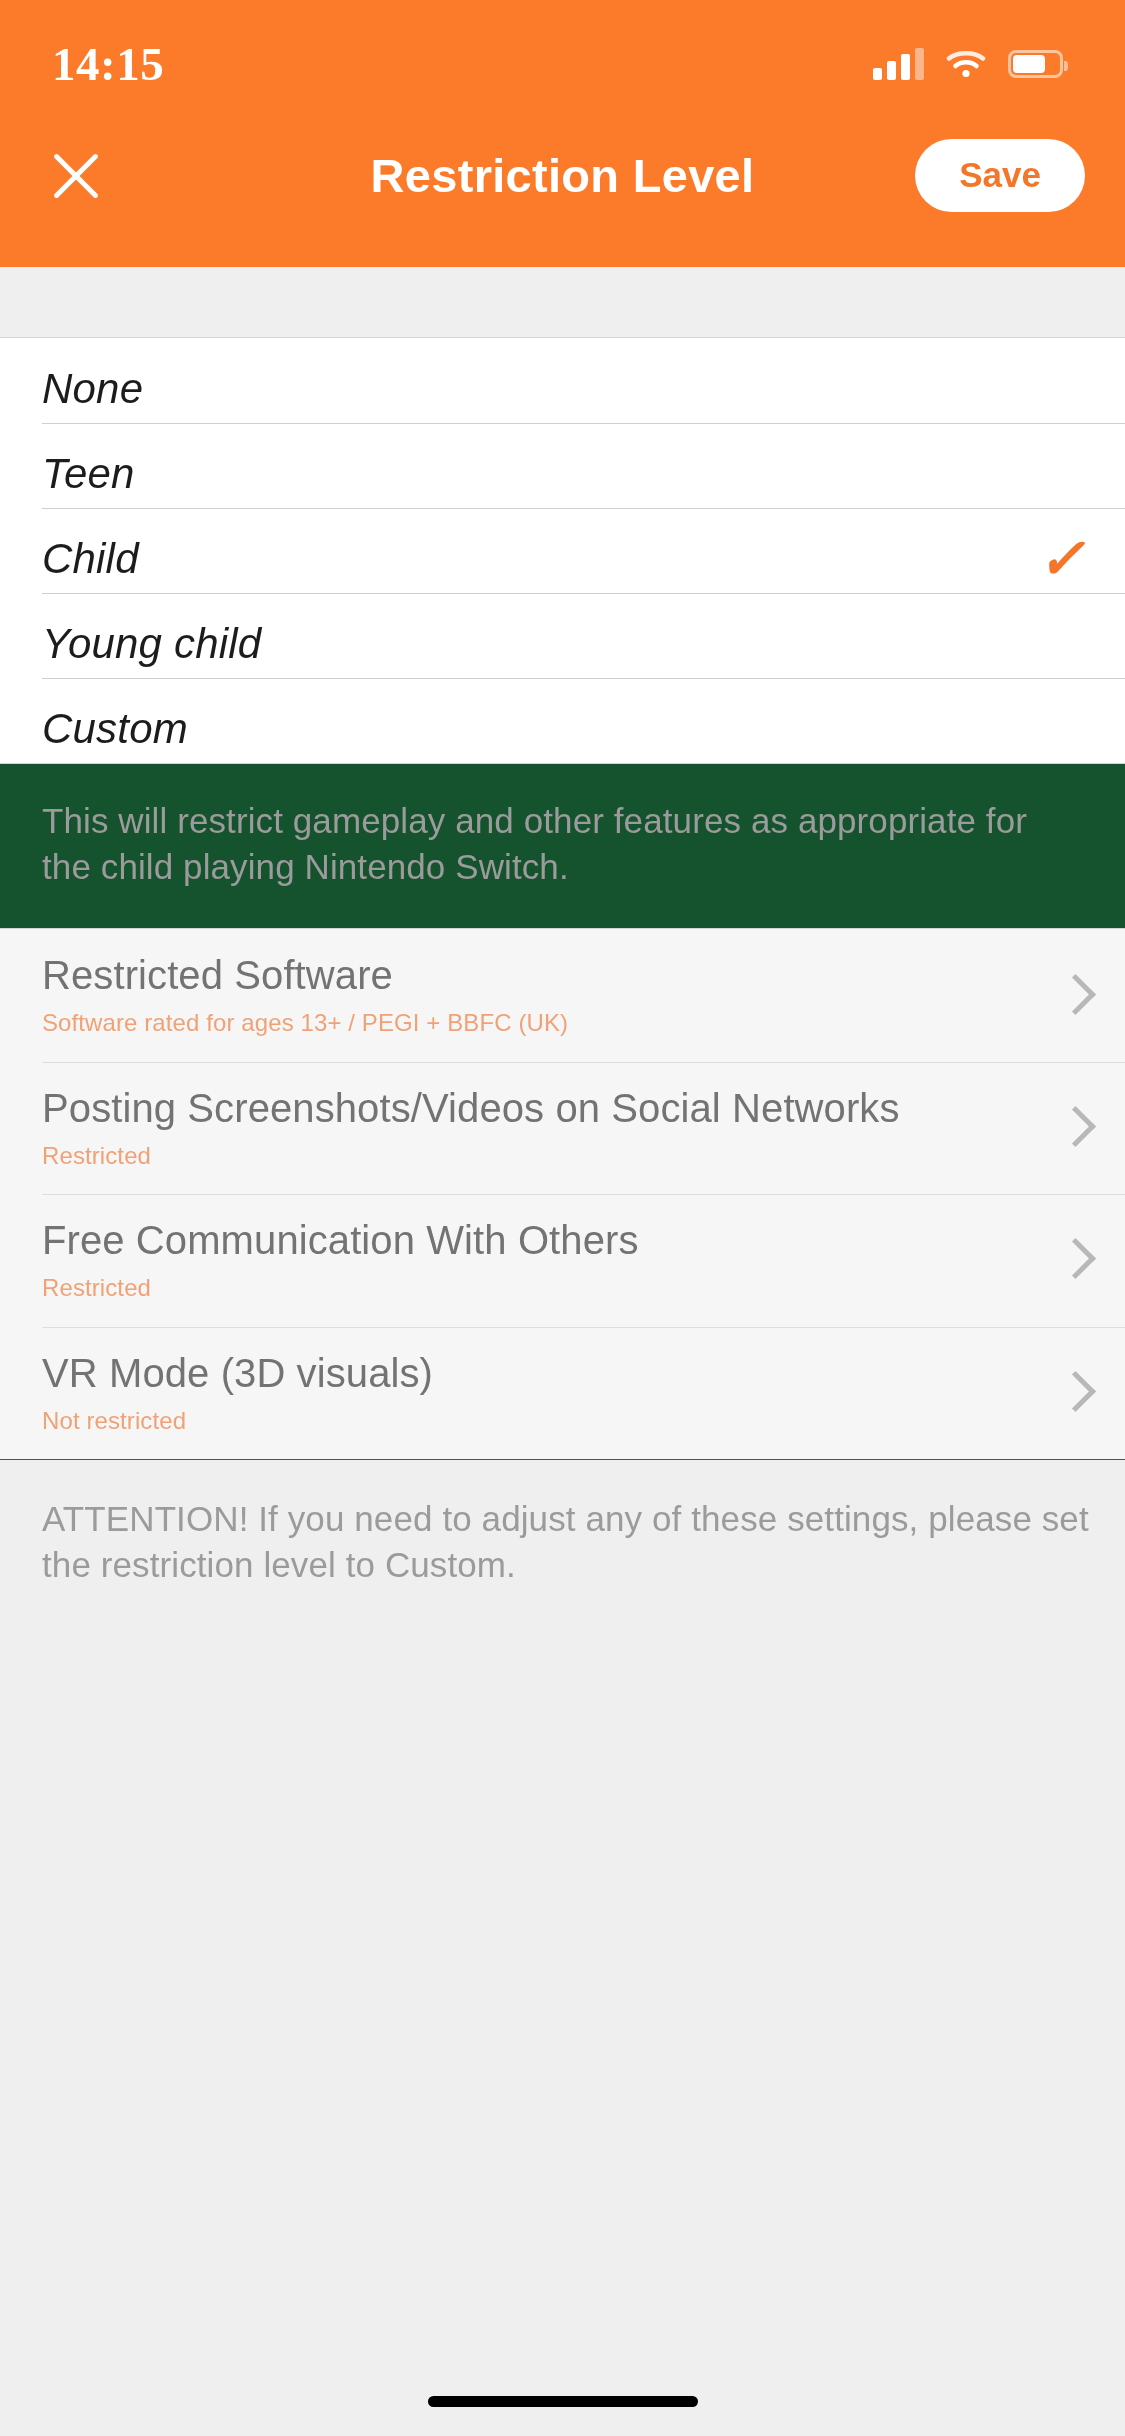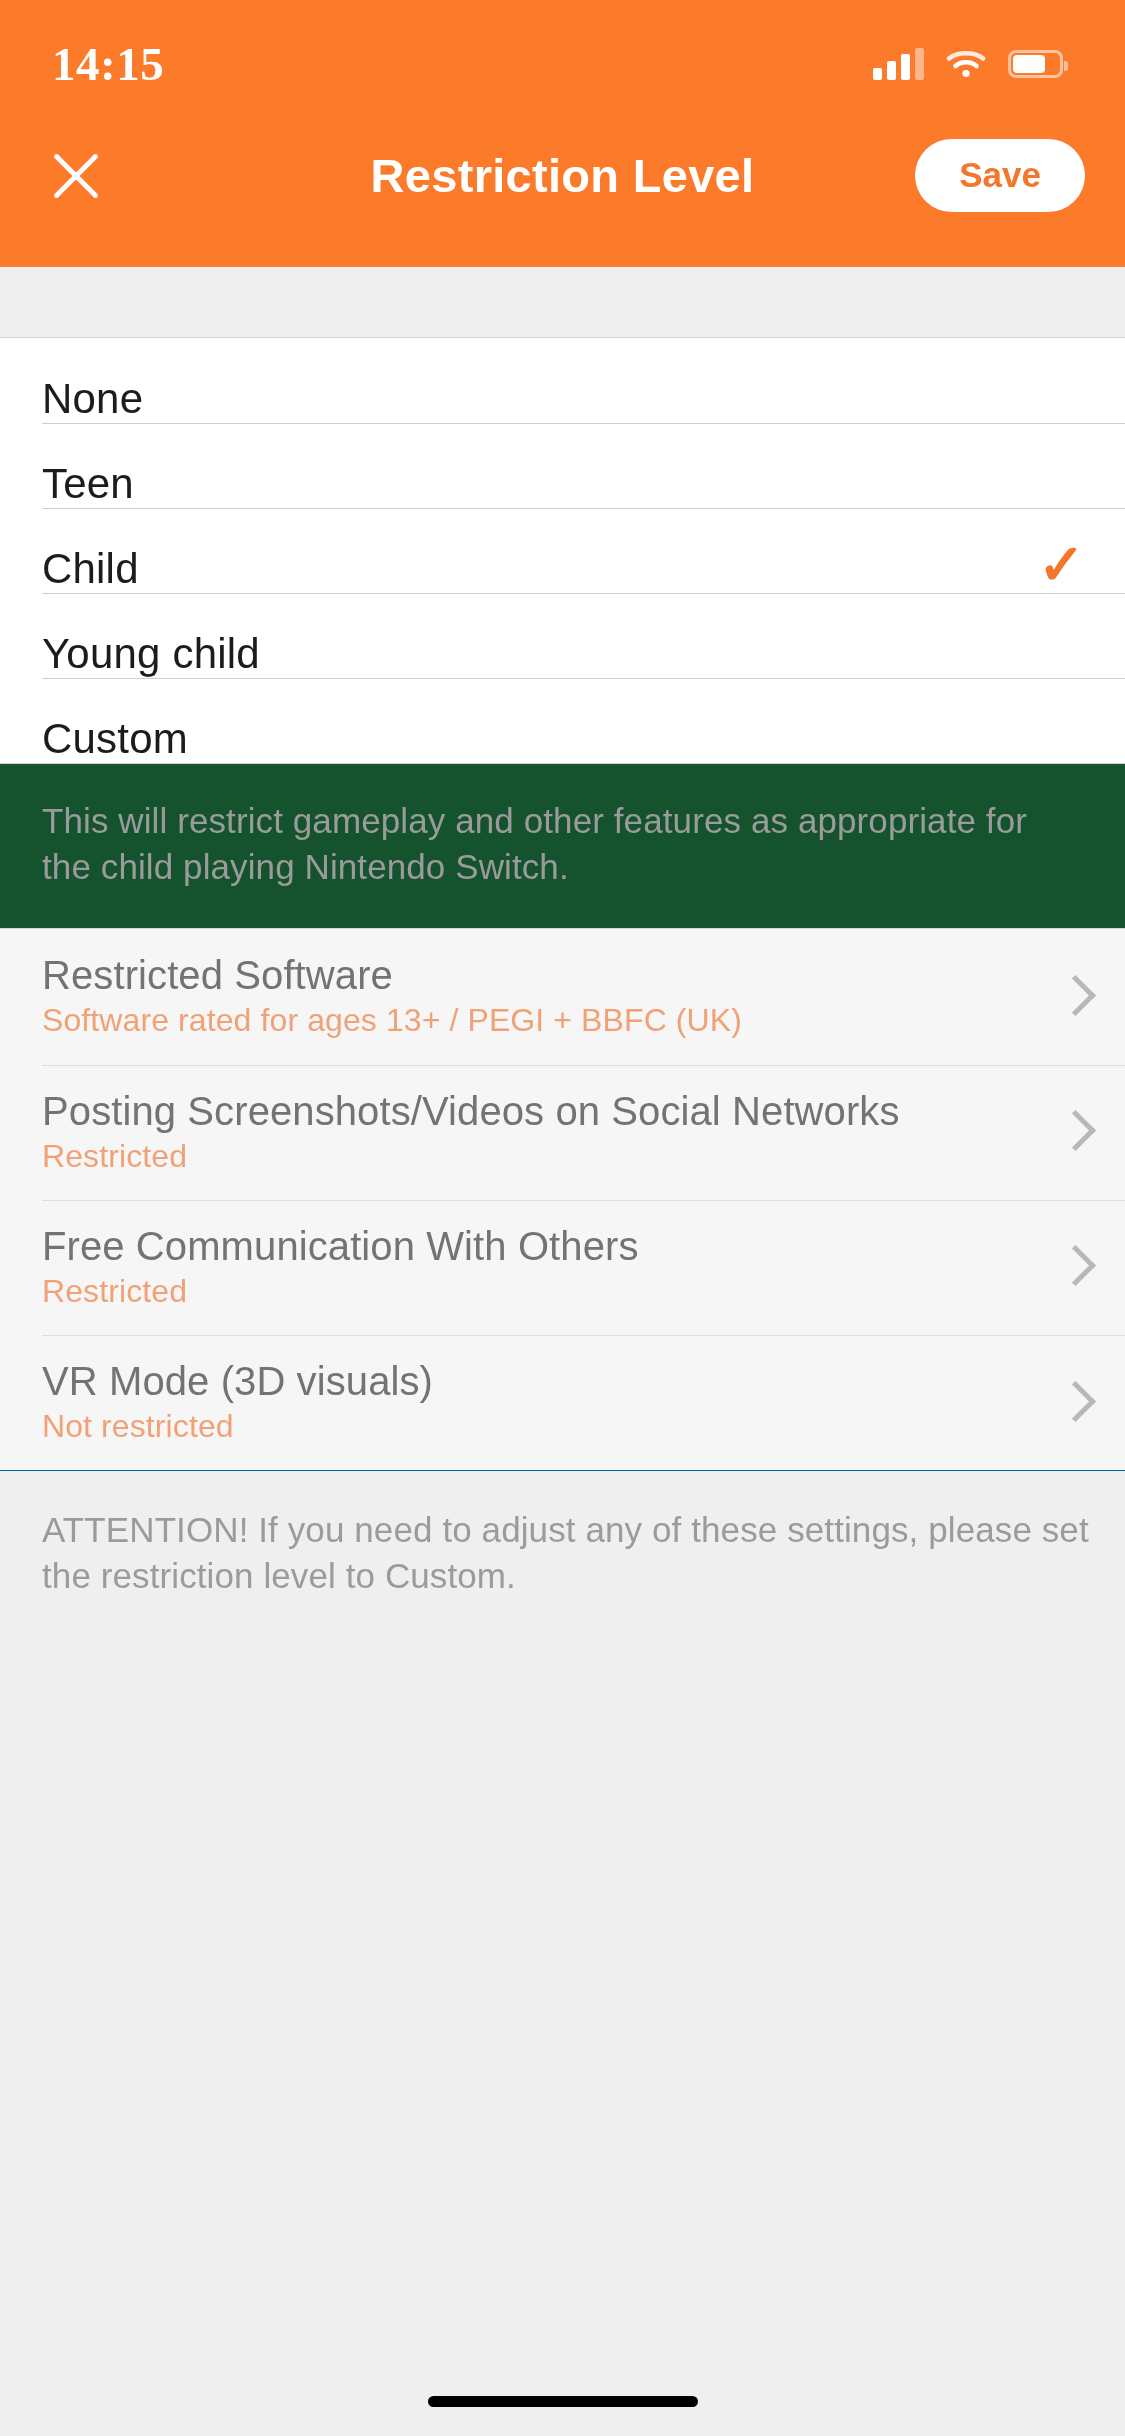--- a/index.html
+++ b/index.html
@@ -116,23 +116,24 @@
     background:#EFEFEF;
     height:71px;
     flex:0 0 71px;
     border-bottom:1px solid #D4D4D4;
   }
 
   
   .option-list { background:#ffffff; }
   .option-row {
     height:85px;
-    display:flex; align-items:flex-end;
+    display:flex; align-items:center;
     padding:16px 40px 0 42px;
     position:relative;
+    font-style:italic;
   }
   .option-row + .option-row::before {
     content:"";
     position:absolute; left:42px; right:0; top:0;
     height:1px; background:#CFCFCF;
   }
   .option-label {
     font-size:42px;
     color:#1C1C1C;
     letter-spacing:0.2px;
@@ -174,23 +175,24 @@
     height:1px; background:#DEDEDE;
   }
   .setting-texts { flex:1 1 auto; min-width:0; }
   .setting-title {
     font-size:40px;
     color:#737373;
     line-height:1.2;
     letter-spacing:0.1px;
   }
   .setting-sub {
-    font-size:32px;
+    font-size:24px;
     color:#F0A276;
     line-height:1.35;
+    margin-top:8px;
     letter-spacing:0.1px;
   }
   .chevron {
     flex:0 0 auto;
     margin-left:18px;
     width:26px; height:46px;
     position:relative;
   }
   .chevron::before {
     content:"";

